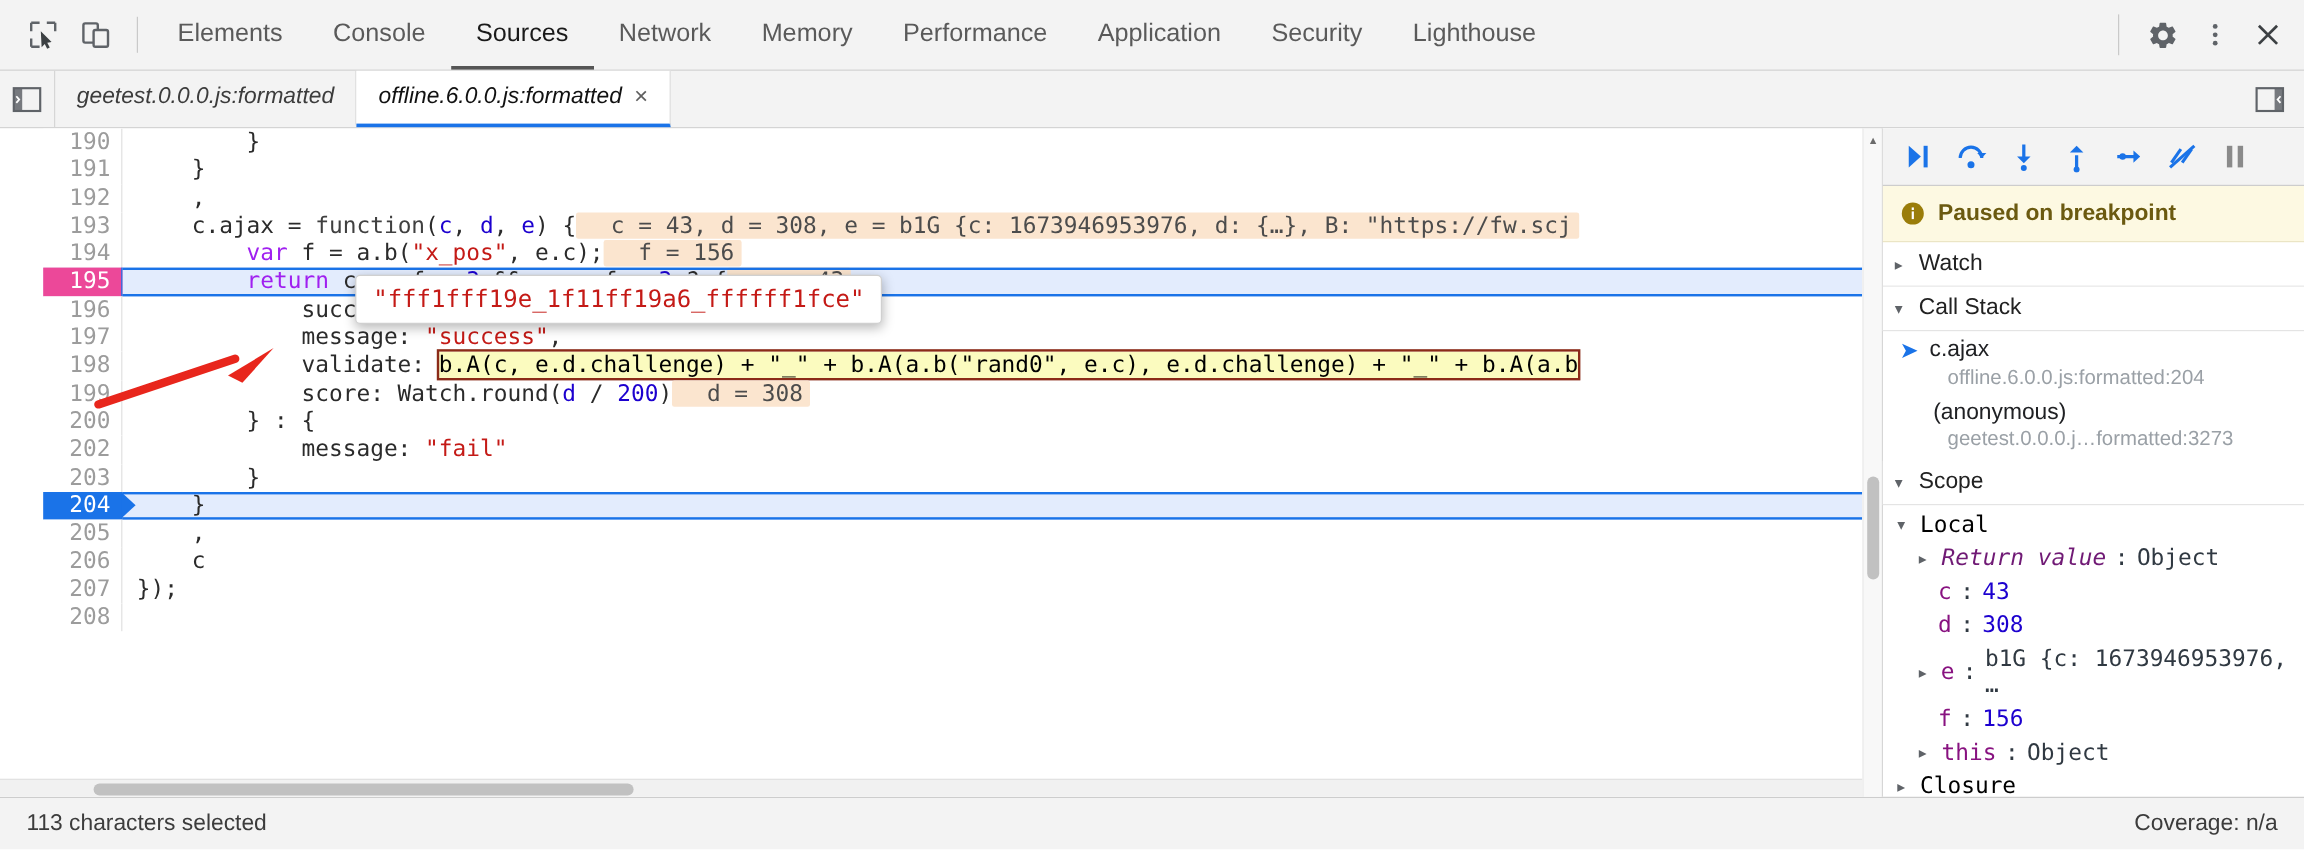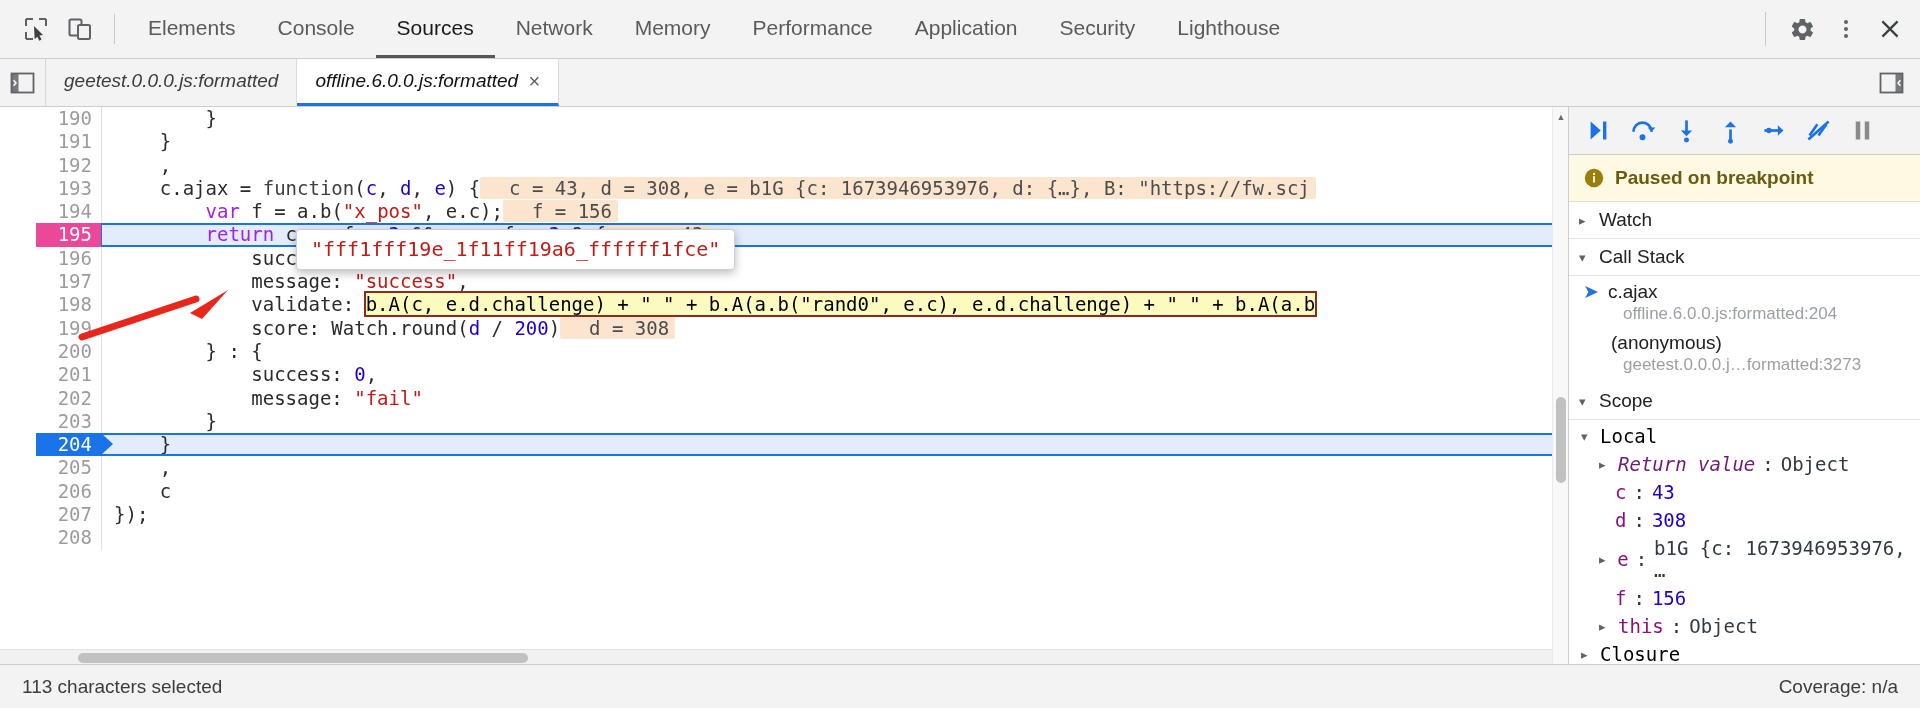--- a/index.html
+++ b/index.html
@@ -299,21 +299,20 @@
             <div class="cline"><div class="gutter">191</div><div class="ctext"><span class="t-plain">    }</span></div></div>
             <div class="cline"><div class="gutter">192</div><div class="ctext"><span class="t-plain">    ,</span></div></div>
             <div class="cline"><div class="gutter">193</div><div class="ctext"><span class="t-plain">    c.ajax </span><span class="t-plain">= </span><span class="t-fn">function</span><span class="t-plain">(</span><span class="t-var">c</span><span class="t-plain">, </span><span class="t-var">d</span><span class="t-plain">, </span><span class="t-var">e</span><span class="t-plain">) {</span><span class="inline-val">  c = 43, d = 308, e = b1G {c: 1673946953976, d: {…}, B: "https://fw.scj</span></div></div>
             <div class="cline"><div class="gutter">194</div><div class="ctext"><span class="t-plain">        </span><span class="t-kw">var</span><span class="t-plain"> f </span><span class="t-plain">= a.</span><span class="t-plain">b</span><span class="t-plain">(</span><span class="t-str">"x_pos"</span><span class="t-plain">, e.c);</span><span class="inline-val">  f = 156</span></div></div>
             <div class="cline exec-row"><div class="gutter">195</div><div class="ctext"><span class="t-plain">        </span><span class="t-kw">return</span><span class="t-plain"> c &gt;= f - </span><span class="t-num">3</span><span class="t-plain"> &amp;&amp; c &lt;= f + </span><span class="t-num">3</span><span class="t-plain"> ? {</span><span class="inline-val">  c = 43</span></div></div>
             <div class="cline"><div class="gutter">196</div><div class="ctext"><span class="t-plain">            success: </span><span class="t-num">1</span><span class="t-plain">,</span></div></div>
             <div class="cline"><div class="gutter">197</div><div class="ctext"><span class="t-plain">            message: </span><span class="t-str">"success"</span><span class="t-plain">,</span></div></div>
             <div class="cline"><div class="gutter">198</div><div class="ctext"><span class="t-plain">            validate: </span><span class="sel-hl">b.A(c, e.d.challenge) + "_" + b.A(a.b("rand0", e.c), e.d.challenge) + "_" + b.A(a.b</span></div></div>
             <div class="cline"><div class="gutter">199</div><div class="ctext"><span class="t-plain">            score: Watch.</span><span class="t-plain">round</span><span class="t-plain">(</span><span class="t-var">d</span><span class="t-plain"> / </span><span class="t-num">200</span><span class="t-plain">)</span><span class="inline-val">  d = 308</span></div></div>
             <div class="cline"><div class="gutter">200</div><div class="ctext"><span class="t-plain">        } : {</span></div></div>
-            <div class="cline"><div class="gutter">201</div><div class="ctext"><span class="t-plain">            success: </span><span class="t-num">0</span><span class="t-plain">,</span></div></div>
             <div class="cline"><div class="gutter">202</div><div class="ctext"><span class="t-plain">            message: </span><span class="t-str">"fail"</span></div></div>
             <div class="cline"><div class="gutter">203</div><div class="ctext"><span class="t-plain">        }</span></div></div>
             <div class="cline exec-row bp-row"><div class="gutter">204</div><div class="ctext"><span class="t-plain">    }</span></div></div>
             <div class="cline"><div class="gutter">205</div><div class="ctext"><span class="t-plain">    ,</span></div></div>
             <div class="cline"><div class="gutter">206</div><div class="ctext"><span class="t-plain">    c</span></div></div>
             <div class="cline"><div class="gutter">207</div><div class="ctext"><span class="t-plain">});</span></div></div>
             <div class="cline"><div class="gutter">208</div><div class="ctext"><span class="t-plain"></span></div></div>
           </div>
 
         <div class="tooltip" id="code-tooltip" style="left:296px; top:122px;">"fff1fff19e_1f11ff19a6_ffffff1fce"</div>

